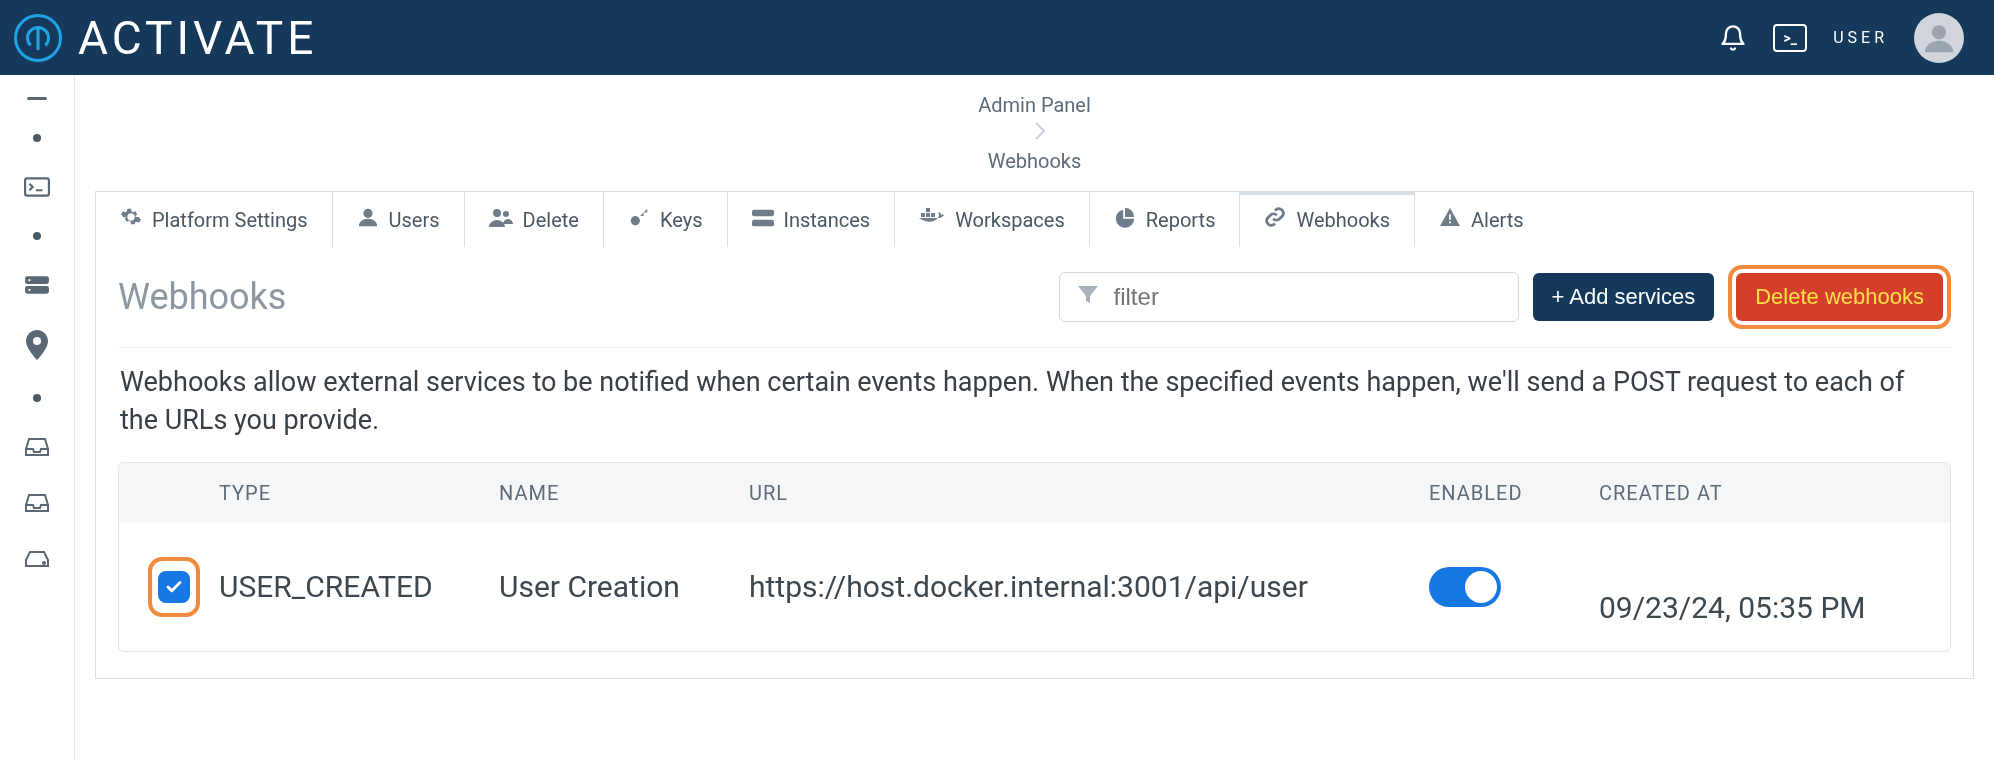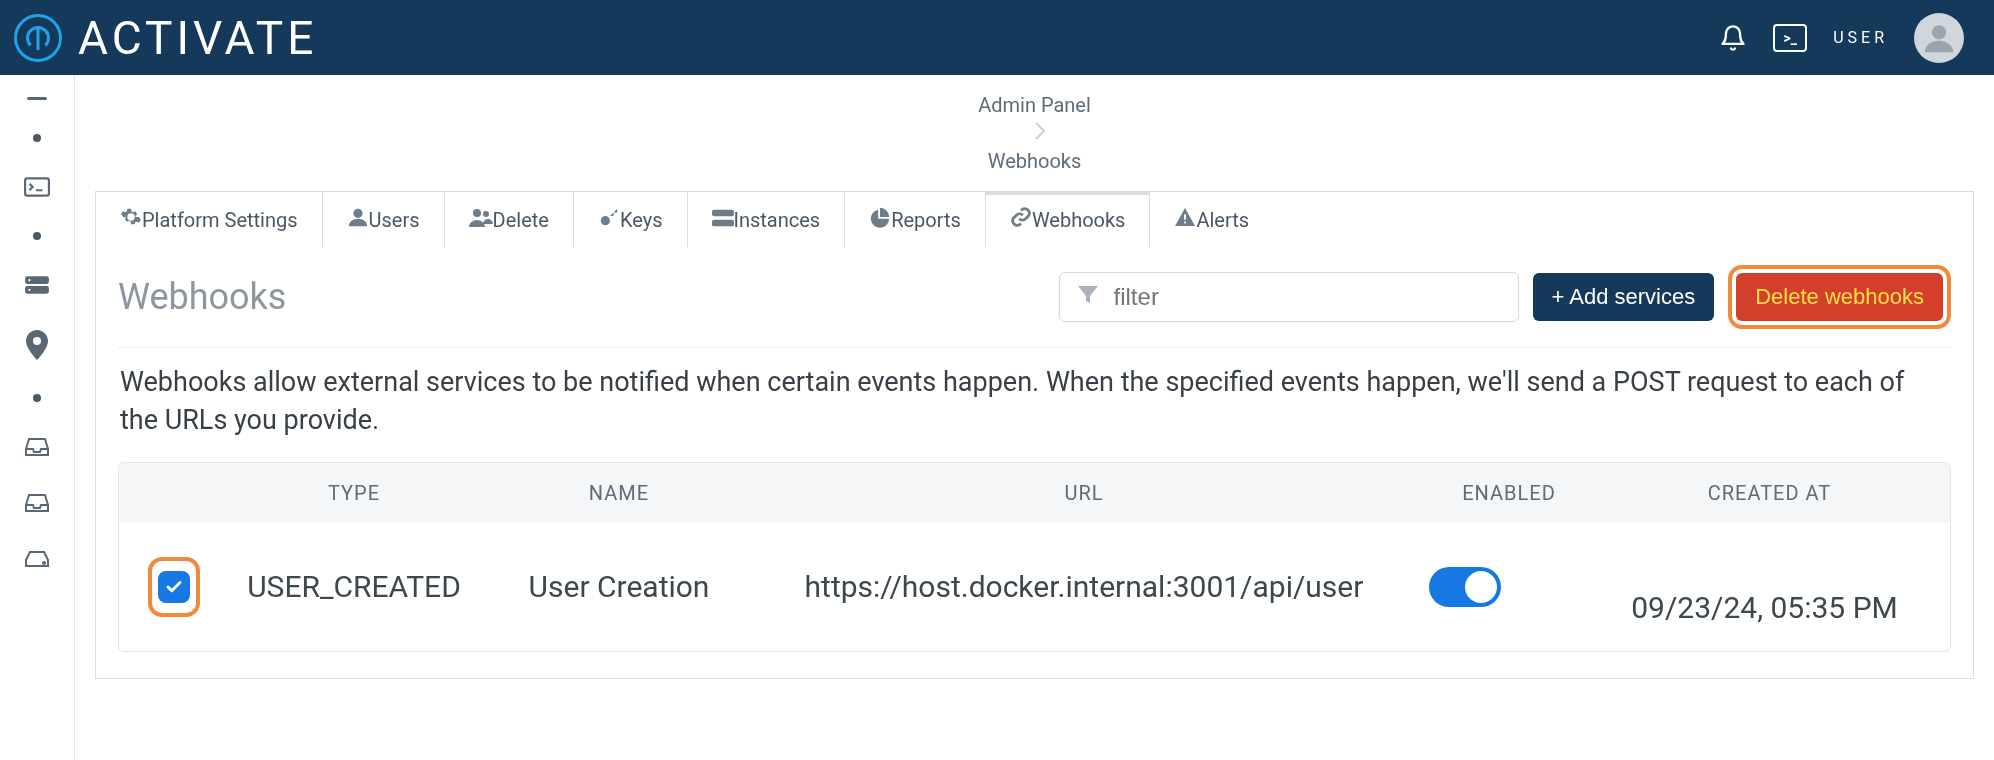--- a/index.html
+++ b/index.html
@@ -47,21 +47,21 @@
   .rail-svg { width:26px; height:22px; }
 
   .content { flex:1; padding: 10px 20px 20px 20px; overflow:hidden; }
 
   .breadcrumb { display:flex; align-items:center; gap: 0; font-size:20px; color:#5e6c7a; margin: 4px 0 14px 10px; flex-direction: column;}
   .crumb { padding: 4px 14px 4px 4px; color:#5e6c7a; }
   .crumb-sep { color:#c7ced6; padding:0 4px; }
 
   .tabs { display:flex; border:1px solid #d9dee3; border-bottom:none; background:#fff; }
   .tab {
-    display:flex; align-items:center; padding:14px 24px; font-size:20px;
+    display:flex; align-items:center; gap:10px; padding:14px 24px; font-size:20px;
     border-right:1px solid #d9dee3; cursor:pointer; color:#4a5865; background:#fff;
   }
   .tab:last-child { border-right:none; }
   .tab.active { border-top:3px solid #d9dee3; padding-top:11px; background:#fff; }
   .tab .ticon { color:#6f7c89; }
 
   .panel { border:1px solid #d9dee3; border-top:none; padding:18px 22px 26px 22px; }
   .panel-head { display:flex; align-items:center; gap:14px; padding-bottom:18px; border-bottom:1px solid #eceff2; }
   .panel-title { font-size:36px; color:#8d97a1; font-weight:400; }
   .spacer { flex:1; }
@@ -71,21 +71,21 @@
   }
   .filter-box input { border:none; outline:none; font-size:24px; width:100%; color:#1d4ed8; }
   .btn { font-size:22px; padding:10px 18px; border-radius:6px; border:1px solid transparent; cursor:pointer; }
   .btn-dark { background:#14395a; color:#fff; }
   .btn-danger { background:#d43f2c; color:#fde047; }
   .highlight-pill { border:4px solid #f08a3c; border-radius:14px; padding:4px; }
 
   .desc { font-size:27px; color:#383f46; line-height:1.4; padding: 16px 2px 22px 2px; }
 
   .grid { border:1px solid #e2e6ea; border-radius:6px; overflow:hidden; }
-  .grid-head, .grid-row { display:grid; grid-template-columns: 80px 280px 250px 680px 170px 1fr; align-items:center;text-align:center; }
+  .grid-head, .grid-row { display:grid; grid-template-columns: 80px 280px 250px 680px 170px 1fr; align-items:center; }
   .grid-head { background:#f4f6f8; padding:18px 10px; font-size:20px; letter-spacing:1px; color:#5e6c7a; }
   .grid-head > div { padding-left:10px; }
   .grid-row { padding:26px 10px; font-size:30px; color:#3d4750; }
   .grid-row > div { padding-left:10px; }
   .checkbox-wrap { display:flex; justify-content:center; }
   .checkbox-highlight { border:4px solid #f08a3c; border-radius:14px; padding:10px 6px; display:flex; }
   .chk { width:32px; height:32px; border-radius:8px; background:#1578e3; display:flex; align-items:center; justify-content:center; }
   .toggle { width:72px; height:40px; border-radius:20px; background:#1578e3; position:relative; }
   .toggle::after { content:""; position:absolute; top:4px; right:4px; width:32px; height:32px; background:#fff; border-radius:50%; }
   .col-enabled { display:flex; justify-content:flex-start; }
@@ -216,20 +216,30 @@
               <path d="M12 12l9-9v4h-4v4h-4"></path>
             </svg></span>
           <span>Keys</span>
         </div>
       <div class="tab">
           <span class="ticon"><svg width="22" height="18" viewBox="0 0 24 18" fill="#6f7c89">
               <rect x="0" y="0" width="24" height="7" rx="2"></rect>
               <rect x="0" y="11" width="24" height="7" rx="2"></rect>
             </svg></span>
           <span>Instances</span>
+        </div>
+      <div class="tab">
+          <span class="ticon"><svg width="26" height="20" viewBox="0 0 26 20" fill="#6f7c89">
+              <rect x="2" y="6" width="4" height="4"></rect>
+              <rect x="7" y="6" width="4" height="4"></rect>
+              <rect x="12" y="6" width="4" height="4"></rect>
+              <rect x="7" y="1" width="4" height="4"></rect>
+              <path d="M0 11h20c3 0 5-3 5-3s-2-1-3 0c0-2-2-3-2-3s-1 2 0 3c-1 6-10 10-20 3z"></path>
+            </svg></span>
+          <span>Workspaces</span>
         </div>
       <div class="tab">
           <span class="ticon"><svg width="22" height="22" viewBox="0 0 24 24" fill="#6f7c89">
               <path d="M12 2v10h10A10 10 0 0 0 12 2z"></path>
               <path d="M10 4A10 10 0 1 0 22 14H10z"></path>
             </svg></span>
           <span>Reports</span>
         </div>
       <div class="tab active">
           <span class="ticon"><svg width="22" height="22" viewBox="0 0 24 24" fill="none" stroke="#6f7c89" stroke-width="3">

